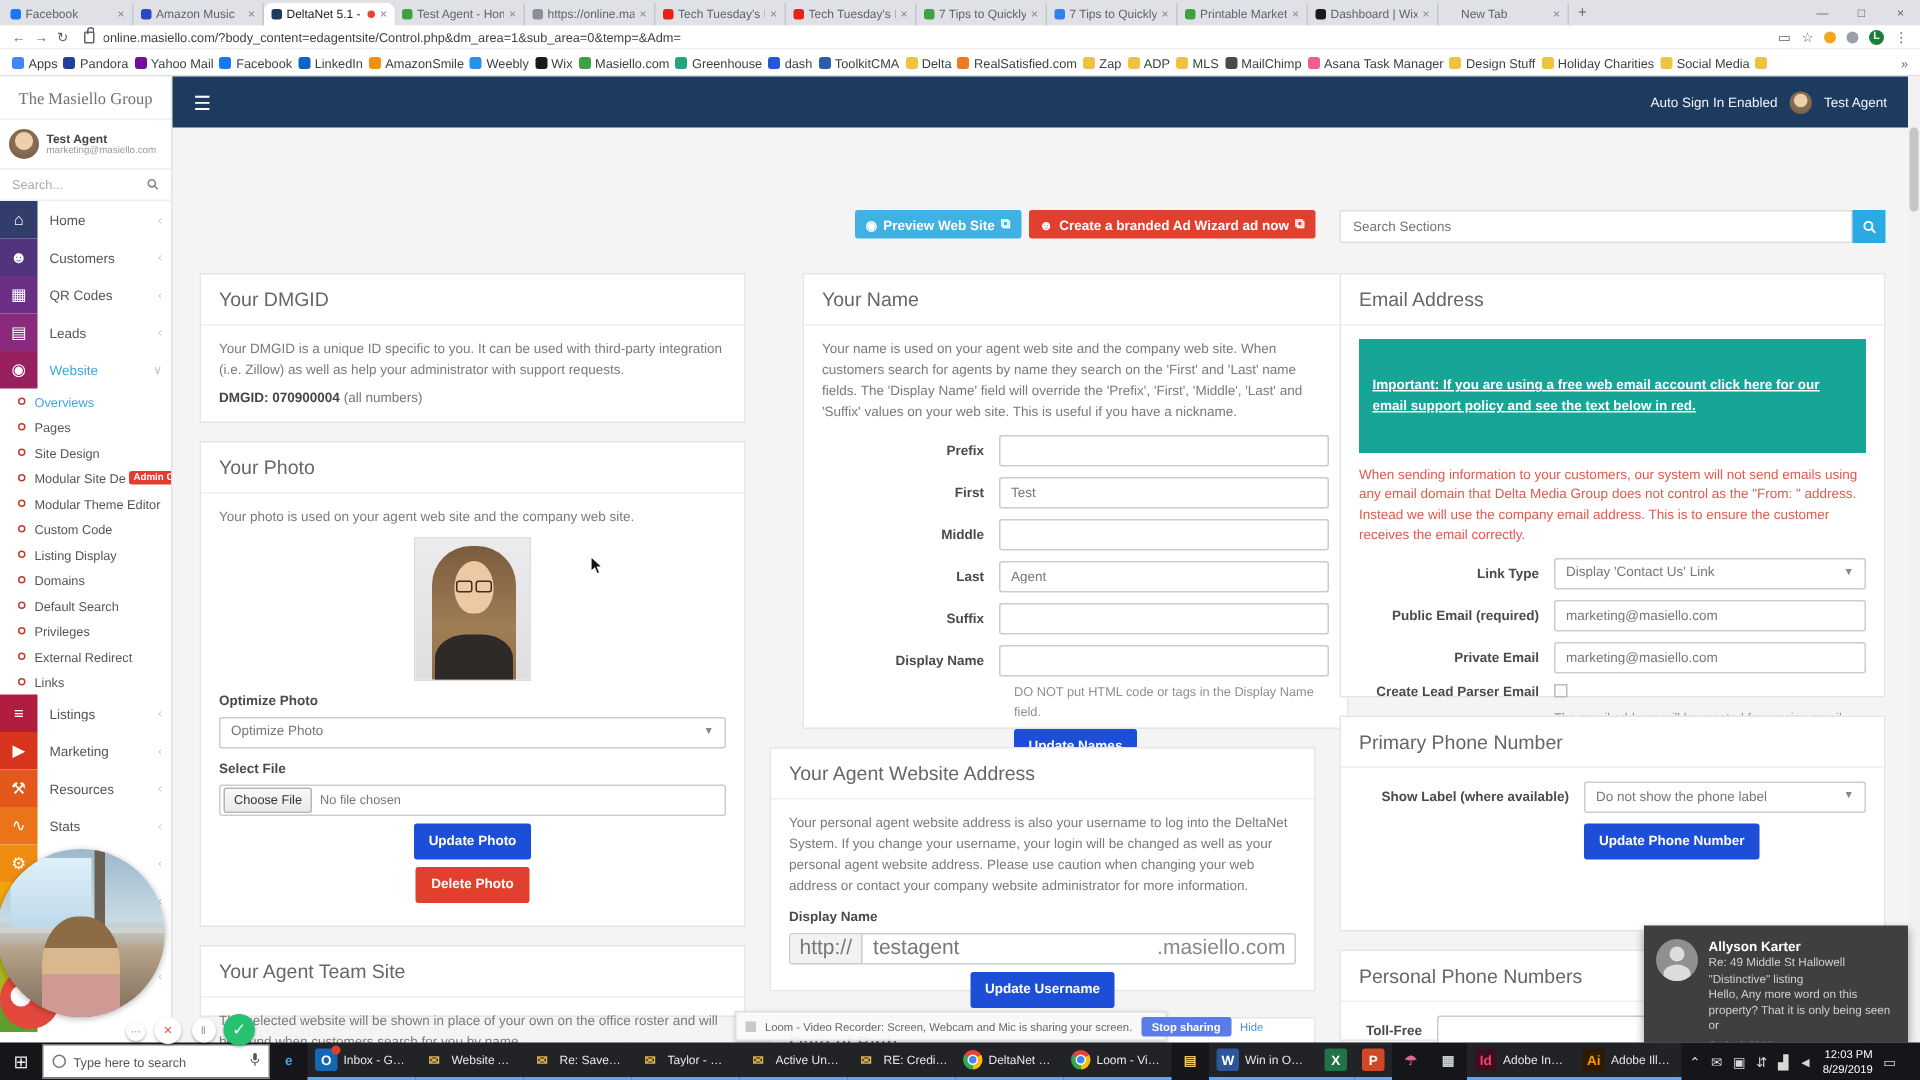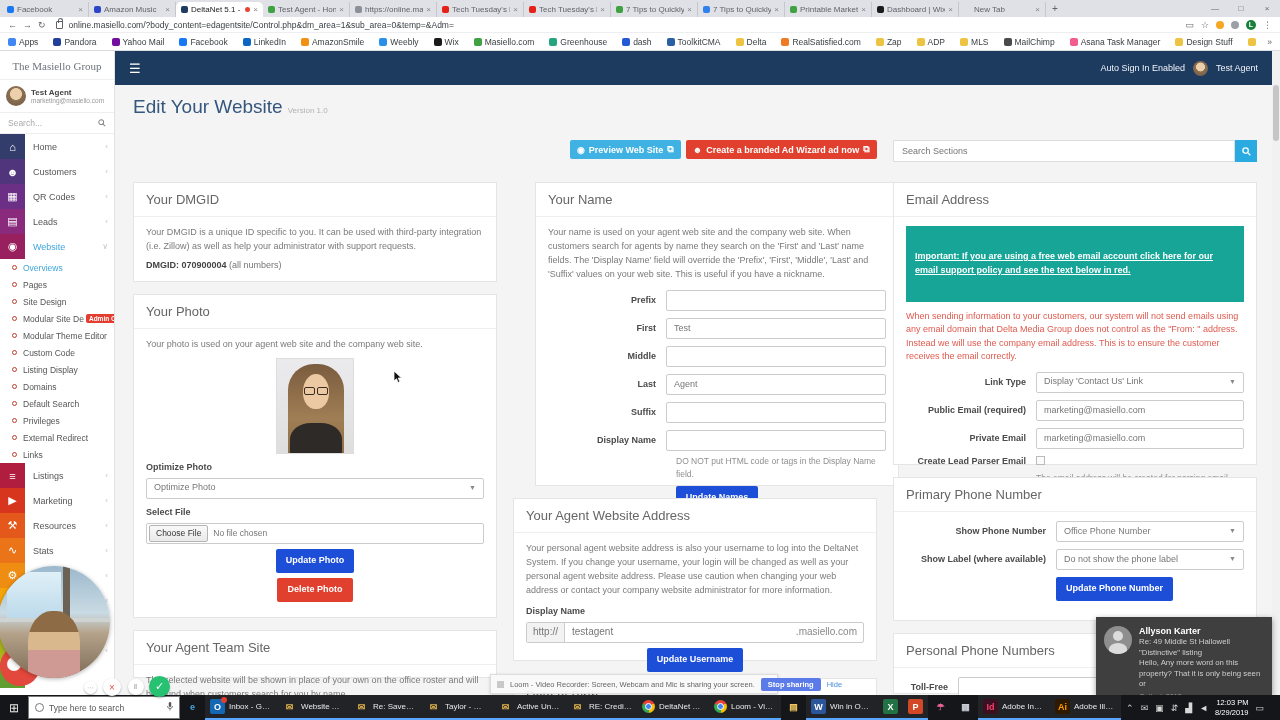--- a/index.html
+++ b/index.html
@@ -81,21 +81,21 @@
 .cbtn{display:flex;justify-content:center;margin-top:5px}
 .dmgidline{font-size:9px;color:#444;margin-top:5px;font-weight:bold}
 .dmgidline .paren{font-weight:normal;color:#777}
 .slabel{font-weight:bold;color:#4a4a4a;font-size:9px;margin:7px 0 3px}
 .filerow{display:flex;align-items:center;border:1px solid #ccc;height:21px;font-size:8.5px;color:#777;border-radius:2px;background:#fff}
 .choose{background:linear-gradient(#f9f9f9,#e9e9e9);border:1px solid #b5b5b5;border-radius:2px;margin:0 5px 0 2px;padding:1px 6px;font-size:8.5px;color:#333;white-space:nowrap}
 .fnote{font-size:8.5px;color:#8f8f8f;margin-top:2px}
 .banner{background:#16a596;color:#fff;font-size:9px;font-weight:bold;text-decoration:underline;padding:24px 9px;line-height:1.55;margin-bottom:8px}
 .redtext{color:#e05a4e;margin-bottom:8px;line-height:1.5}
 .cb{width:9px;height:9px;border:1px solid #bbb;background:#fbfbfb;display:inline-block;flex:none}
-.urlgroup{display:flex;border:1px solid #ccc;border-radius:2px;height:21px;align-items:stretch;font-size:10px;color:#777}
+.urlgroup{display:flex;border:1px solid #ccc;border-radius:2px;height:21px;align-items:stretch;font-size:14px;color:#777}
 .upre{background:#f2f2f2;border-right:1px solid #ccc;display:flex;align-items:center;padding:0 6px}
 .uval{flex:1;display:flex;align-items:center;padding:0 7px}
 .usuf{display:flex;align-items:center;padding:0 6px;color:#888}
 .portrait{width:78px;height:96px;margin:6px auto 4px;background:linear-gradient(#ebebed,#dededf);border:1px solid #ddd;position:relative;overflow:hidden}
 .hair{position:absolute;left:11px;top:5px;width:56px;height:100px;border-radius:26px 26px 8px 8px;background:linear-gradient(180deg,#7a5c3e,#a07e55 55%,#8a6a44)}
 .shirt{position:absolute;left:13px;top:64px;width:52px;height:40px;background:#2e2a28;border-radius:40% 40% 0 0}
 .face{position:absolute;left:26px;top:15px;width:26px;height:35px;border-radius:50% 50% 46% 46%;background:#ecc9a3}
 .glasses{position:absolute;left:27px;top:28px;width:24px;display:flex;justify-content:space-between}
 .glasses:before,.glasses:after{content:"";width:9px;height:6px;border:1.5px solid #3a2e22;border-radius:2px}
 
@@ -247,21 +247,21 @@
       <span>☆</span>
       <span class="dot-orange"></span>
       <span class="dot-grey"></span>
       <span class="profdot">L</span>
       <span>⋮</span>
     </span>
   </div>
 
   <div class="bookmarks">
 
-    <span style="display:flex;gap:15px;align-items:center;overflow:hidden">
+    <span style="display:flex;gap:4px;align-items:center;overflow:hidden">
         <span class="bm">
         <span class="bm-ico" style="background: rgb(66, 133, 244);"></span>
         <span>Apps</span>
       </span>
         <span class="bm">
         <span class="bm-ico" style="background: rgb(34, 64, 153);"></span>
         <span>Pandora</span>
       </span>
         <span class="bm">
         <span class="bm-ico" style="background: rgb(114, 14, 158);"></span>
@@ -507,23 +507,20 @@
 
   <div class="topbar">
     <span class="burger">☰</span>
     <span class="topright">
       <span>Auto Sign In Enabled</span>
       <span class="avatar sm"></span>
       <span>Test Agent</span>
     </span>
   </div>
 
-  <div class="pagetitle">
-    <span>Edit Your Website</span><span class="pagever">Version 1.0</span>
-  </div>
 
   <div class="actions">
     <span class="btn btn-blue">
       <span>◉</span>
       <span>Preview Web Site</span>
       <span>⧉</span>
     </span>
     <span class="btn btn-red">
       <span>☻</span>
       <span>Create a branded Ad Wizard ad now</span>
@@ -672,27 +669,20 @@
       <div class="cbtn" style="justify-content:flex-start;margin-left:130px">
           <span class="btn-sm">Update Email Address</span>
         </div>
     </div>
   </div>
 
   <div class="card" style="left:893px;top:477px;width:364px;height:144px">
     <h3>Primary Phone Number</h3>
     <div class="cbody">
       <div class="frow">
-        <span class="flabel w150">Show Phone Number</span>
-        <span class="fselect">
-          <span>Office Phone Number</span>
-            <span class="caret">▼</span>
-        </span>
-      </div>
-      <div class="frow">
         <span class="flabel w150">Show Label (where available)</span>
         <span class="fselect">
           <span>Do not show the phone label</span>
             <span class="caret">▼</span>
         </span>
       </div>
       <div class="cbtn" style="justify-content:flex-start;margin-left:150px">
           <span class="btn-sm">Update Phone Number</span>
         </div>
     </div>

